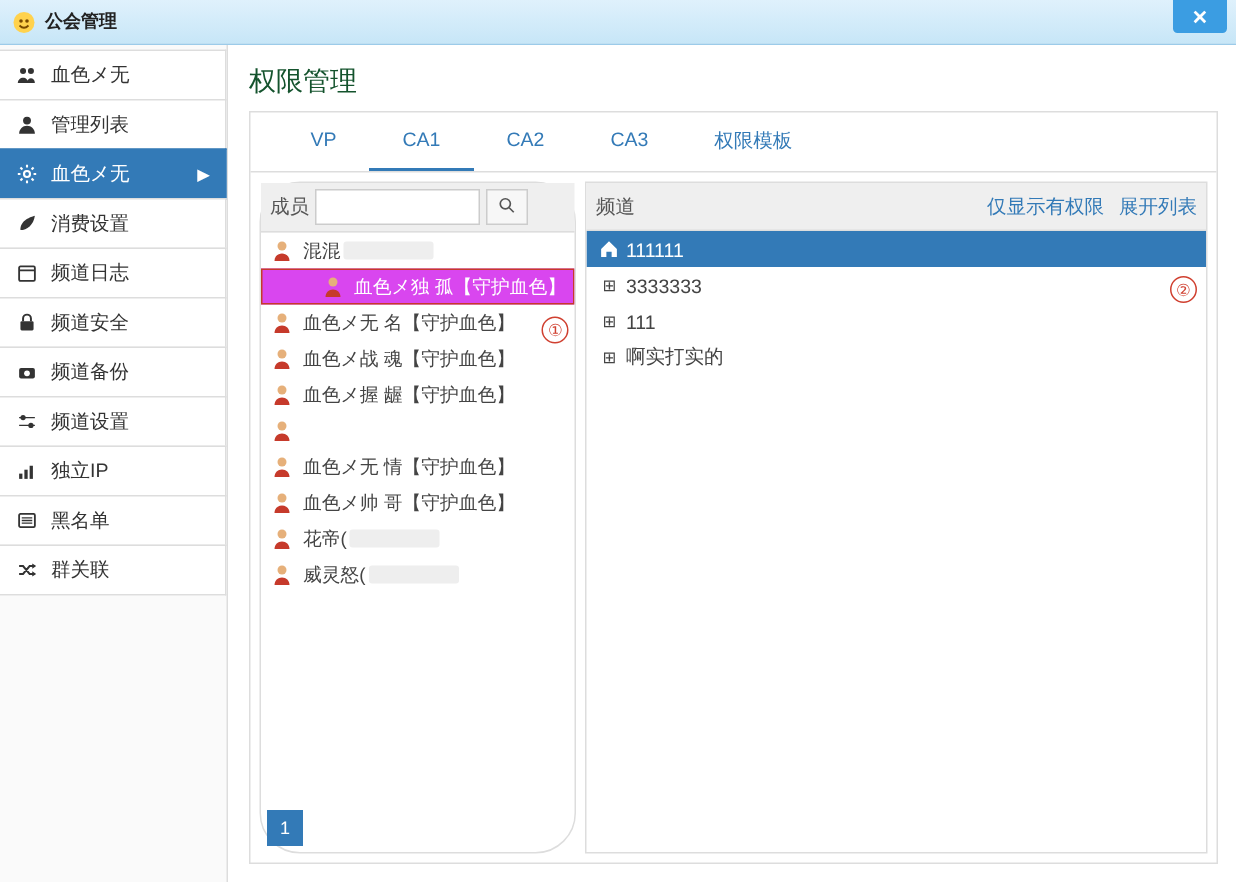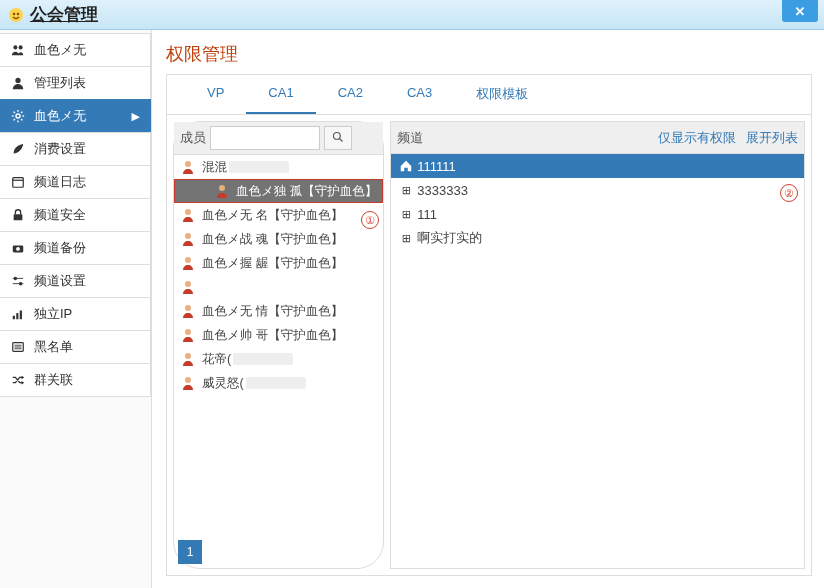--- a/index.html
+++ b/index.html
@@ -22,21 +22,21 @@
     align-items: center;
     padding: 0 6px 0 8px;
     font-weight: bold;
     color: #222;
     position: relative;
   }
   .titlebar .app-icon {
     width: 16px; height: 16px; margin-right: 6px;
     display: inline-block;
   }
-  .titlebar .title { flex: 1; font-size: 17px; text-decoration: underline; }
+  .titlebar .title { flex: 1; font-size: 12px; }
   .titlebar .close {
     width: 36px; height: 22px;
     display: flex; align-items: center; justify-content: center;
     background: #3b9de2;
     color: #fff;
     border-radius: 0 0 3px 3px;
     position: absolute; right: 6px; top: 0;
     cursor: pointer;
     font-size: 13px;
   }
@@ -79,21 +79,21 @@
 
   
   .content {
     flex: 1;
     padding: 10px 12px 12px 14px;
     display: flex;
     flex-direction: column;
   }
   .page-title {
     font-size: 18px;
-    color: #c2410c;
+    color: #14532d;
     padding: 2px 0 8px 0;
   }
   .inner-panel {
     border: 1px solid #ddd;
     flex: 1;
     display: flex;
     flex-direction: column;
     background: #fff;
   }
 
@@ -165,21 +165,21 @@
   .member {
     display: flex; align-items: center;
     padding: 3px 6px;
     height: 24px;
     font-size: 12.5px;
     color: #444;
     cursor: pointer;
     white-space: nowrap;
   }
   .member.selected {
-    background: #737373;
+    background: #d946ef;
     color: #fff;
     outline: 1px solid #c63a2b;
     outline-offset: -1px;
     padding-left: 40px;
   }
   .member .avatar {
     width: 16px; height: 16px; margin-right: 6px;
     display:inline-block;
   }
   .member .blur {

